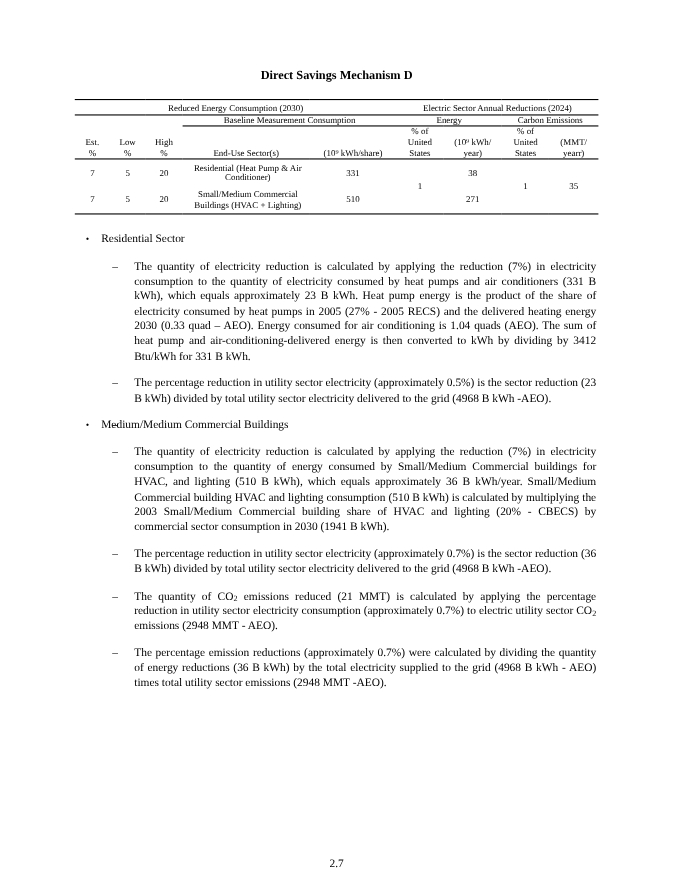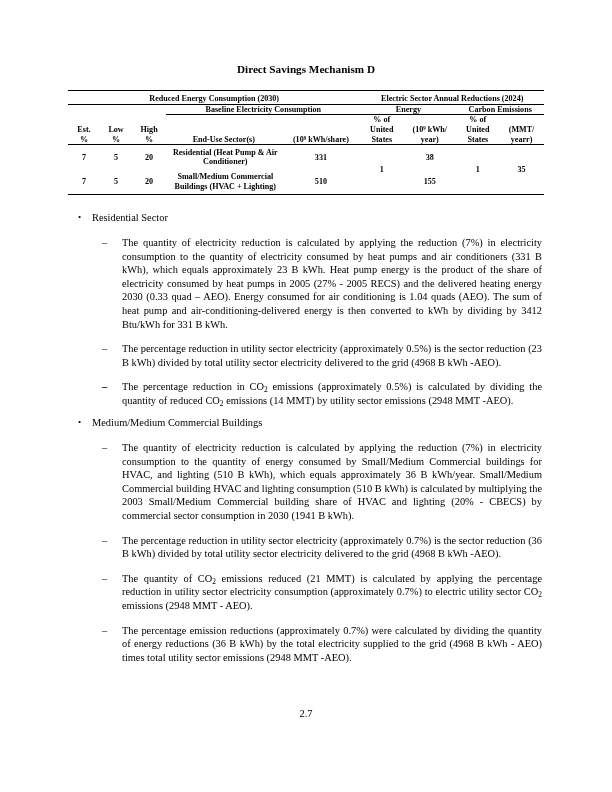--- a/index.html
+++ b/index.html
@@ -43,21 +43,21 @@
     border-collapse: collapse;
     width: 476px;
     font-size: 8.1px;
     line-height: 9.6px;
     table-layout: fixed;
     margin-top: 3px;
   }
   table.savings td, table.savings th {
     padding: 0;
     vertical-align: bottom;
-    font-weight: bold;
+    font-weight: normal;
     text-align: center;
   }
   .rule-top td { border-top: 1.3px solid #000; height: 3px; }
   .hdr-grp1 td {
     border-bottom: 0.8px solid #000;
     padding: 1px 0 1.5px 0;
     font-size: 8.1px;
   }
   .hdr-grp2 td {
     padding: 3px 0 1.5px 0;
@@ -113,21 +113,21 @@
     left: 34px;
     top: 0;
     font-size: 10.4px;
   }
   sub.sub2 { font-size: 7.4px; vertical-align: -0.22em; line-height: 0; }
 
   
   .page-number {
     position: absolute;
     left: 0;
-    top: 708px;
+    top: 780px;
     width: 612px;
     text-align: center;
     font-size: 10.4px;
   }
 </style>
 </head>
 <body>
 
 <div class="page">
 
@@ -152,21 +152,21 @@
       <tbody>
         <tr class="rule-top">
           <td colspan="9"></td>
         </tr>
         <tr class="hdr-grp1">
           <td colspan="5">Reduced Energy Consumption (2030)</td>
           <td colspan="4">Electric Sector Annual Reductions (2024)</td>
         </tr>
         <tr class="hdr-grp2">
           <td colspan="3"></td>
-          <td class="ul" colspan="2">Baseline Electricity Consumption</td>
+          <td class="ul" colspan="2">Baseline Measurement Consumption</td>
           <td class="ul" colspan="2">Energy</td>
           <td class="ul" colspan="2">Carbon Emissions</td>
         </tr>
         <tr class="hdr-units">
           <td>
             <span>Est.</span><br>
             <span>%</span>
           </td>
           <td>
             <span>Low</span><br>
@@ -215,35 +215,35 @@
           <td>38</td>
           <td rowspan="2">1</td>
           <td rowspan="2">35</td>
         </tr>
         <tr class="datarow">
           <td>7</td>
           <td>5</td>
           <td>20</td>
           <td class="sector">Small/Medium Commercial Buildings (HVAC + Lighting)</td>
           <td>510</td>
-          <td>155</td>
+          <td>271</td>
         </tr>
 
         <tr class="rule-bottom">
           <td colspan="9"></td>
         </tr>
       </tbody>
     </table>
 
     <div class="body-area" id="body-area">
         <div class="bullet-l1"><span class="mk">•</span><span>Residential Sector</span></div>
         <div class="bullet-l2"><span class="mk">–</span><span>The quantity of electricity reduction is calculated by applying the reduction (7%) in electricity consumption to the quantity of electricity consumed by heat pumps and air conditioners (331 B kWh), which equals approximately 23 B kWh.  Heat pump energy is the product of the share of electricity consumed by heat pumps in 2005 (27% - 2005 RECS) and the delivered heating energy 2030 (0.33 quad – AEO).  Energy consumed for air conditioning is 1.04 quads (AEO).  The sum of heat pump and air-conditioning-delivered energy is then converted to kWh by dividing by 3412 Btu/kWh for 331 B kWh.</span></div>
         <div class="bullet-l2"><span class="mk">–</span><span>The percentage reduction in utility sector electricity (approximately 0.5%) is the sector reduction (23 B kWh) divided by total utility sector electricity delivered to the grid (4968 B kWh -AEO).</span></div>
         <div class="bullet-l2"><span class="mk">–</span></div>
-        <div class="bullet-l2"><span class="mk">–</span><span>The percentage reduction in CO<sub class="sub2">2</sub> emissions (approximately 0.5%) is calculated by dividing the quantity of reduced CO<sub class="sub2">2</sub> emissions (14 MMT) by utility sector emissions (2948 MMT -AEO).</span></div>
+        <div class="bullet-l2"><span class="mk">–</span></div>
         <div class="bullet-l1"><span class="mk">•</span><span>Medium/Medium Commercial Buildings</span></div>
         <div class="bullet-l2"><span class="mk">–</span><span>The quantity of electricity reduction is calculated by applying the reduction (7%) in electricity consumption to the quantity of energy consumed by Small/Medium Commercial buildings for HVAC, and lighting (510 B kWh), which equals approximately 36 B kWh/year.  Small/Medium Commercial building HVAC and lighting consumption (510 B kWh) is calculated by multiplying the 2003 Small/Medium Commercial building share of HVAC and lighting (20% - CBECS) by commercial sector consumption in 2030 (1941 B kWh).</span></div>
         <div class="bullet-l2"><span class="mk">–</span><span>The percentage reduction in utility sector electricity (approximately 0.7%) is the sector reduction (36 B kWh) divided by total utility sector electricity delivered to the grid (4968 B kWh -AEO).</span></div>
         <div class="bullet-l2"><span class="mk">–</span><span>The quantity of CO<sub class="sub2">2</sub> emissions reduced (21 MMT) is calculated by applying the percentage reduction in utility sector electricity consumption (approximately 0.7%) to electric utility sector CO<sub class="sub2">2</sub> emissions (2948 MMT - AEO).</span></div>
         <div class="bullet-l2"><span class="mk">–</span><span>The percentage emission reductions (approximately 0.7%) were calculated by dividing the quantity of energy reductions (36 B kWh) by the total electricity supplied to the grid (4968 B kWh - AEO) times total utility sector emissions (2948 MMT -AEO).</span></div>
       </div>
 
   </div>
 
   <div class="page-number">2.7</div>

